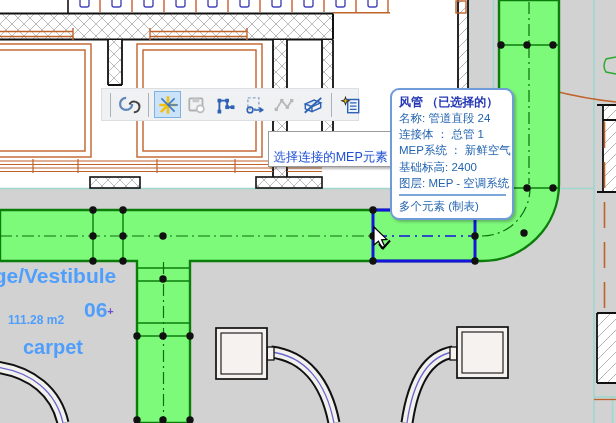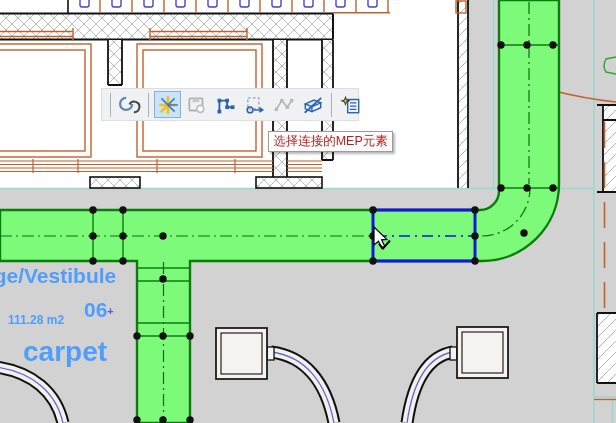--- a/index.html
+++ b/index.html
@@ -18,23 +18,23 @@
   }
   .tb-sep{width:1px;height:24px;background:#aab1b8;margin:0 3px;flex:0 0 auto;}
   .tb-btn{
     width:27px;height:27px;flex:0 0 auto;display:flex;align-items:center;justify-content:center;
     background:transparent;border:1px solid transparent;padding:0;box-sizing:border-box;
   }
   .tb-btn.active{background:#cbe3f8;border-color:#7fb2e0;}
 
   
   .tooltip{
-    position:absolute;left:268px;top:131px;width:125px;height:21px;z-index:6;
+    position:absolute;left:268px;top:131px;width:125px;height:36px;z-index:6;
     background:#ffffff;border:1px solid #9b9b9b;box-shadow:2px 2px 2px rgba(0,0,0,.28);
-    color:#b91c1c;font-size:12.5px;display:flex;align-items:center;justify-content:center;
+    color:#1d4ed8;font-size:12.5px;display:flex;align-items:flex-end;justify-content:center;
     white-space:nowrap;box-sizing:border-box;
   }
 
   
   .infotag{
     position:absolute;left:390px;top:88px;width:124px;z-index:7;
     background:#ffffff;border:2px solid #6f9bd9;border-radius:9px;
     box-shadow:2px 2px 3px rgba(0,0,0,.25);
     padding:4px 6px 4px 7px;box-sizing:border-box;
   }
@@ -44,21 +44,21 @@
     color:#2565b0;font-size:11.5px;line-height:15px;white-space:nowrap;
     border-top:2px solid #7aa7d8;margin-top:3px;padding-top:3px;
   }
 
   
   .zone{position:absolute;z-index:4;color:#4f9efc;font-weight:bold;white-space:nowrap;}
   .zone-name{left:-18px;top:264px;font-size:21px;}
   .zone-num{left:84px;top:298px;font-size:21px;}
   .zone-num .plus{color:#6b4fd0;font-size:11px;font-weight:bold;vertical-align:2px;}
   .zone-area{left:8px;top:313px;font-size:12px;}
-  .zone-finish{left:23px;top:336px;font-size:28px;}
+  .zone-finish{left:23px;top:336px;font-size:20px;}
 </style>
 </head>
 <body>
 
 <div class="canvas">
 
 <svg class="plan" width="616" height="423" viewBox="0 0 616 423">
   <defs>
     <pattern id="xh" width="12" height="12" patternUnits="userSpaceOnUse">
       <path d="M0 0 L12 12 M12 0 L0 12" stroke="#bcbcbc" stroke-width="1" fill="none"></path>
@@ -337,19 +337,28 @@
       <path d="M5 1.5 L6.2 5 L9.7 6.2 L6.2 7.4 L5 10.9 L3.8 7.4 L0.3 6.2 L3.8 5 Z" fill="#2b2b2b"></path>
       <path d="M5 4 L5.6 5.7 L7.4 6.2 L5.6 6.8 L5 8.5 L4.4 6.8 L2.6 6.2 L4.4 5.7 Z" fill="#f2c010"></path>
     </svg>
   </button>
 </div>
 
 <div class="tooltip">
   <span>选择连接的MEP元素</span>
 </div>
 
+<div class="infotag">
+  <div class="title">风管 （已选择的）</div>
+  <div class="line">名称: 管道直段 24</div>
+  <div class="line">连接体 ： 总管 1</div>
+  <div class="line">MEP系统 ： 新鲜空气</div>
+  <div class="line">基础标高: 2400</div>
+  <div class="line">图层: MEP - 空调系统</div>
+  <div class="footer">多个元素 (制表)</div>
+</div>
 
 <div class="zone zone-name">age/Vestibule</div>
 <div class="zone zone-num"><span>06</span><span class="plus">+</span></div>
 <div class="zone zone-area">111.28 m2</div>
 <div class="zone zone-finish">carpet</div>
 
 </div>
 
 </body></html>

